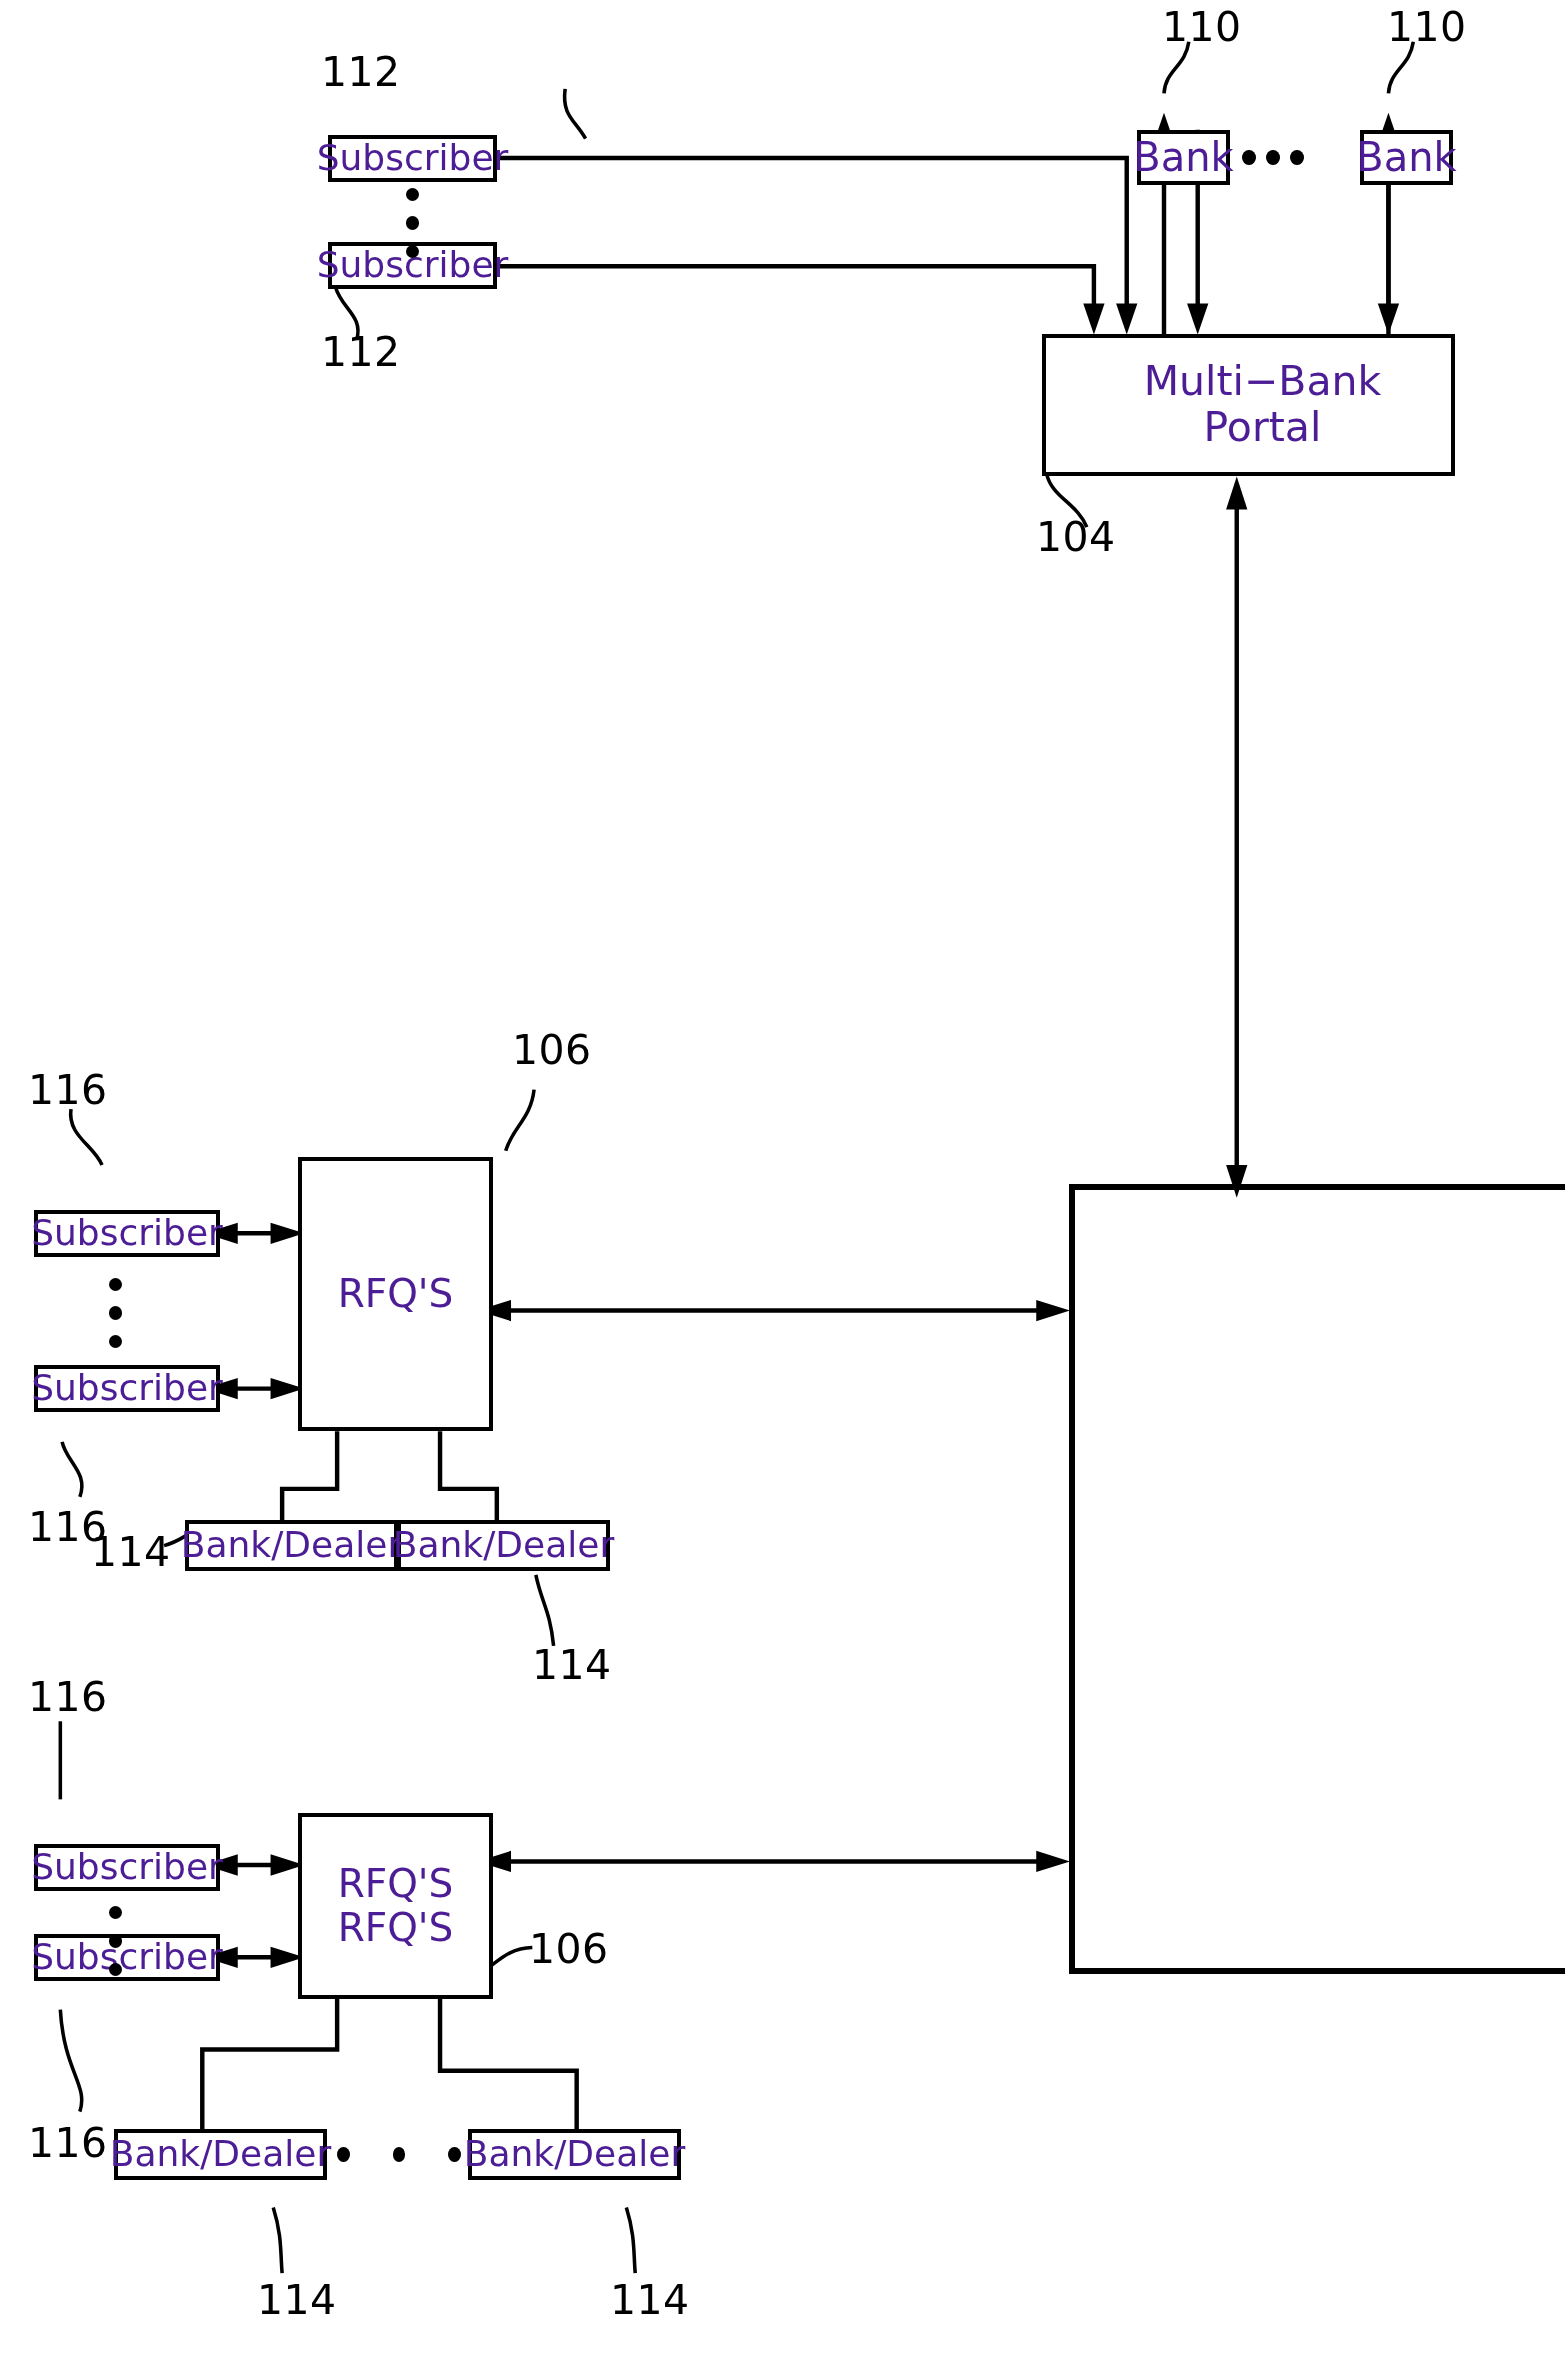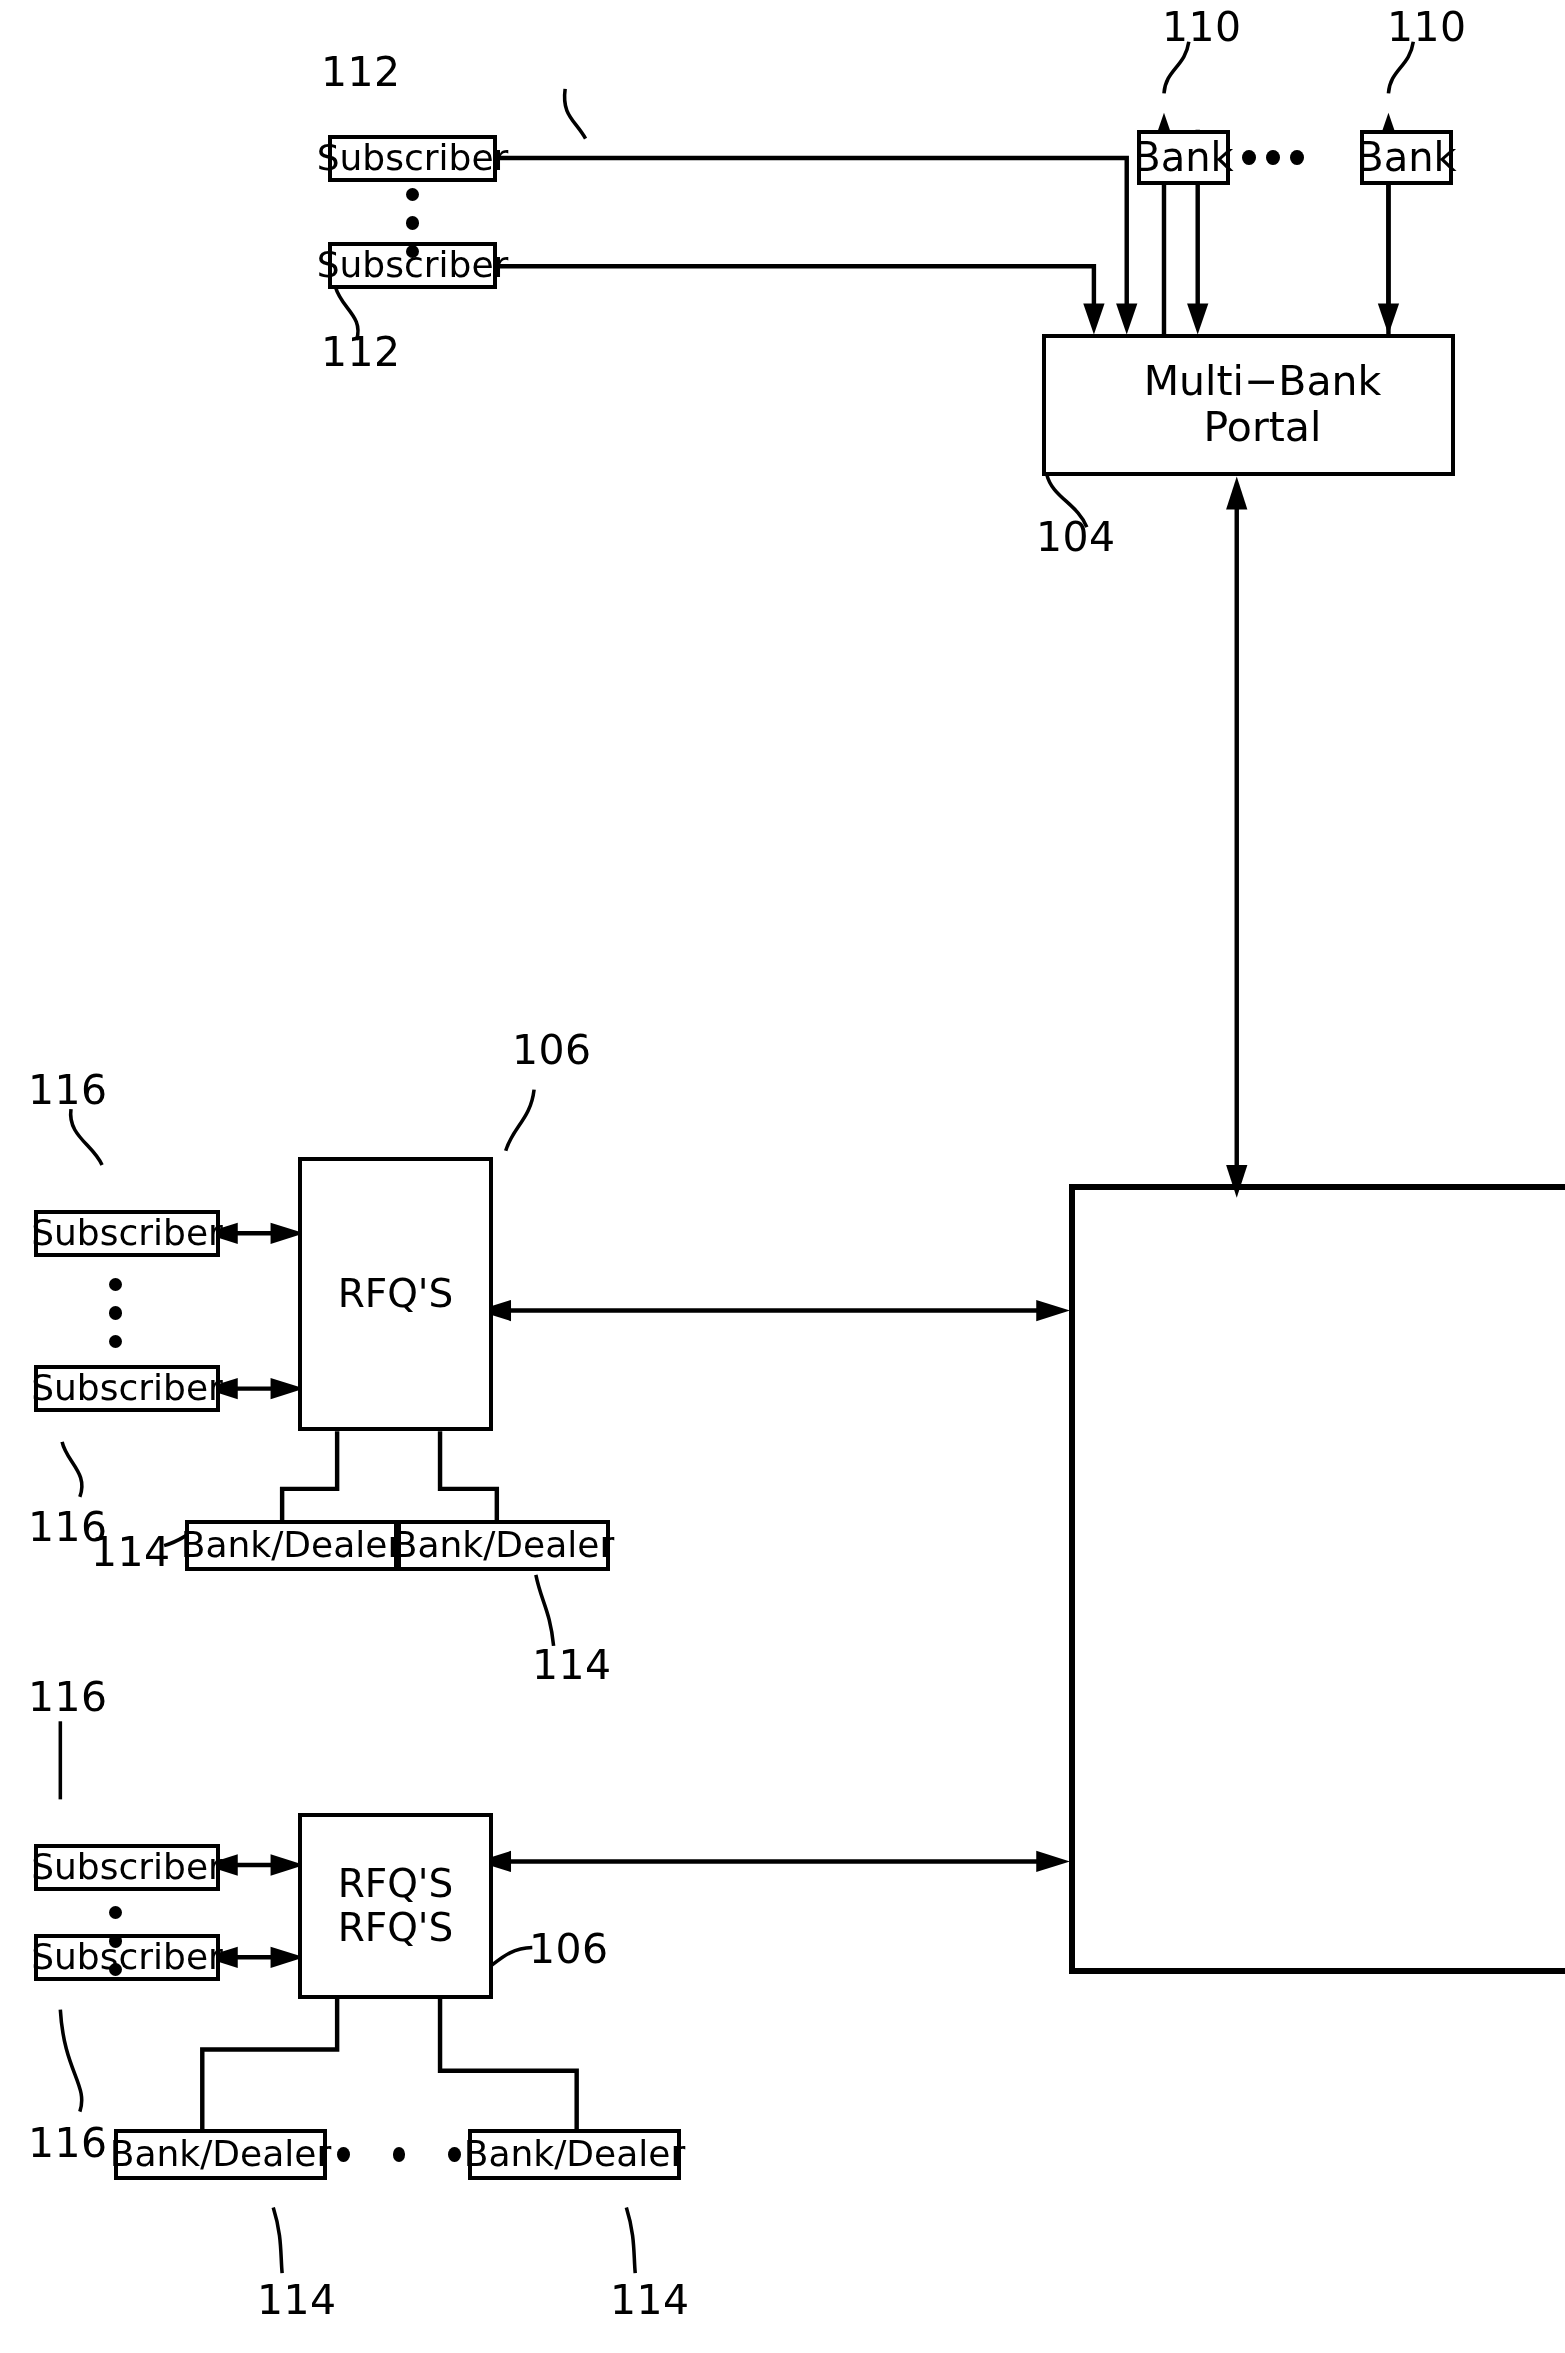--- a/index.html
+++ b/index.html
@@ -24,21 +24,21 @@
   }
   .node-box {
     position: absolute;
     box-sizing: border-box;
     border: 4.4px solid #000000;
     background: #ffffff;
     display: flex;
     align-items: center;
     justify-content: center;
     text-align: center;
-    color: #000000;
+    color: #4c1d95;
     line-height: 1.12;
     white-space: pre-line;
     z-index: 3;
   }
   .ref-num {
     position: absolute;
     color: #000000;
     font-size: 41px;
     letter-spacing: 0.4px;
     z-index: 4;

